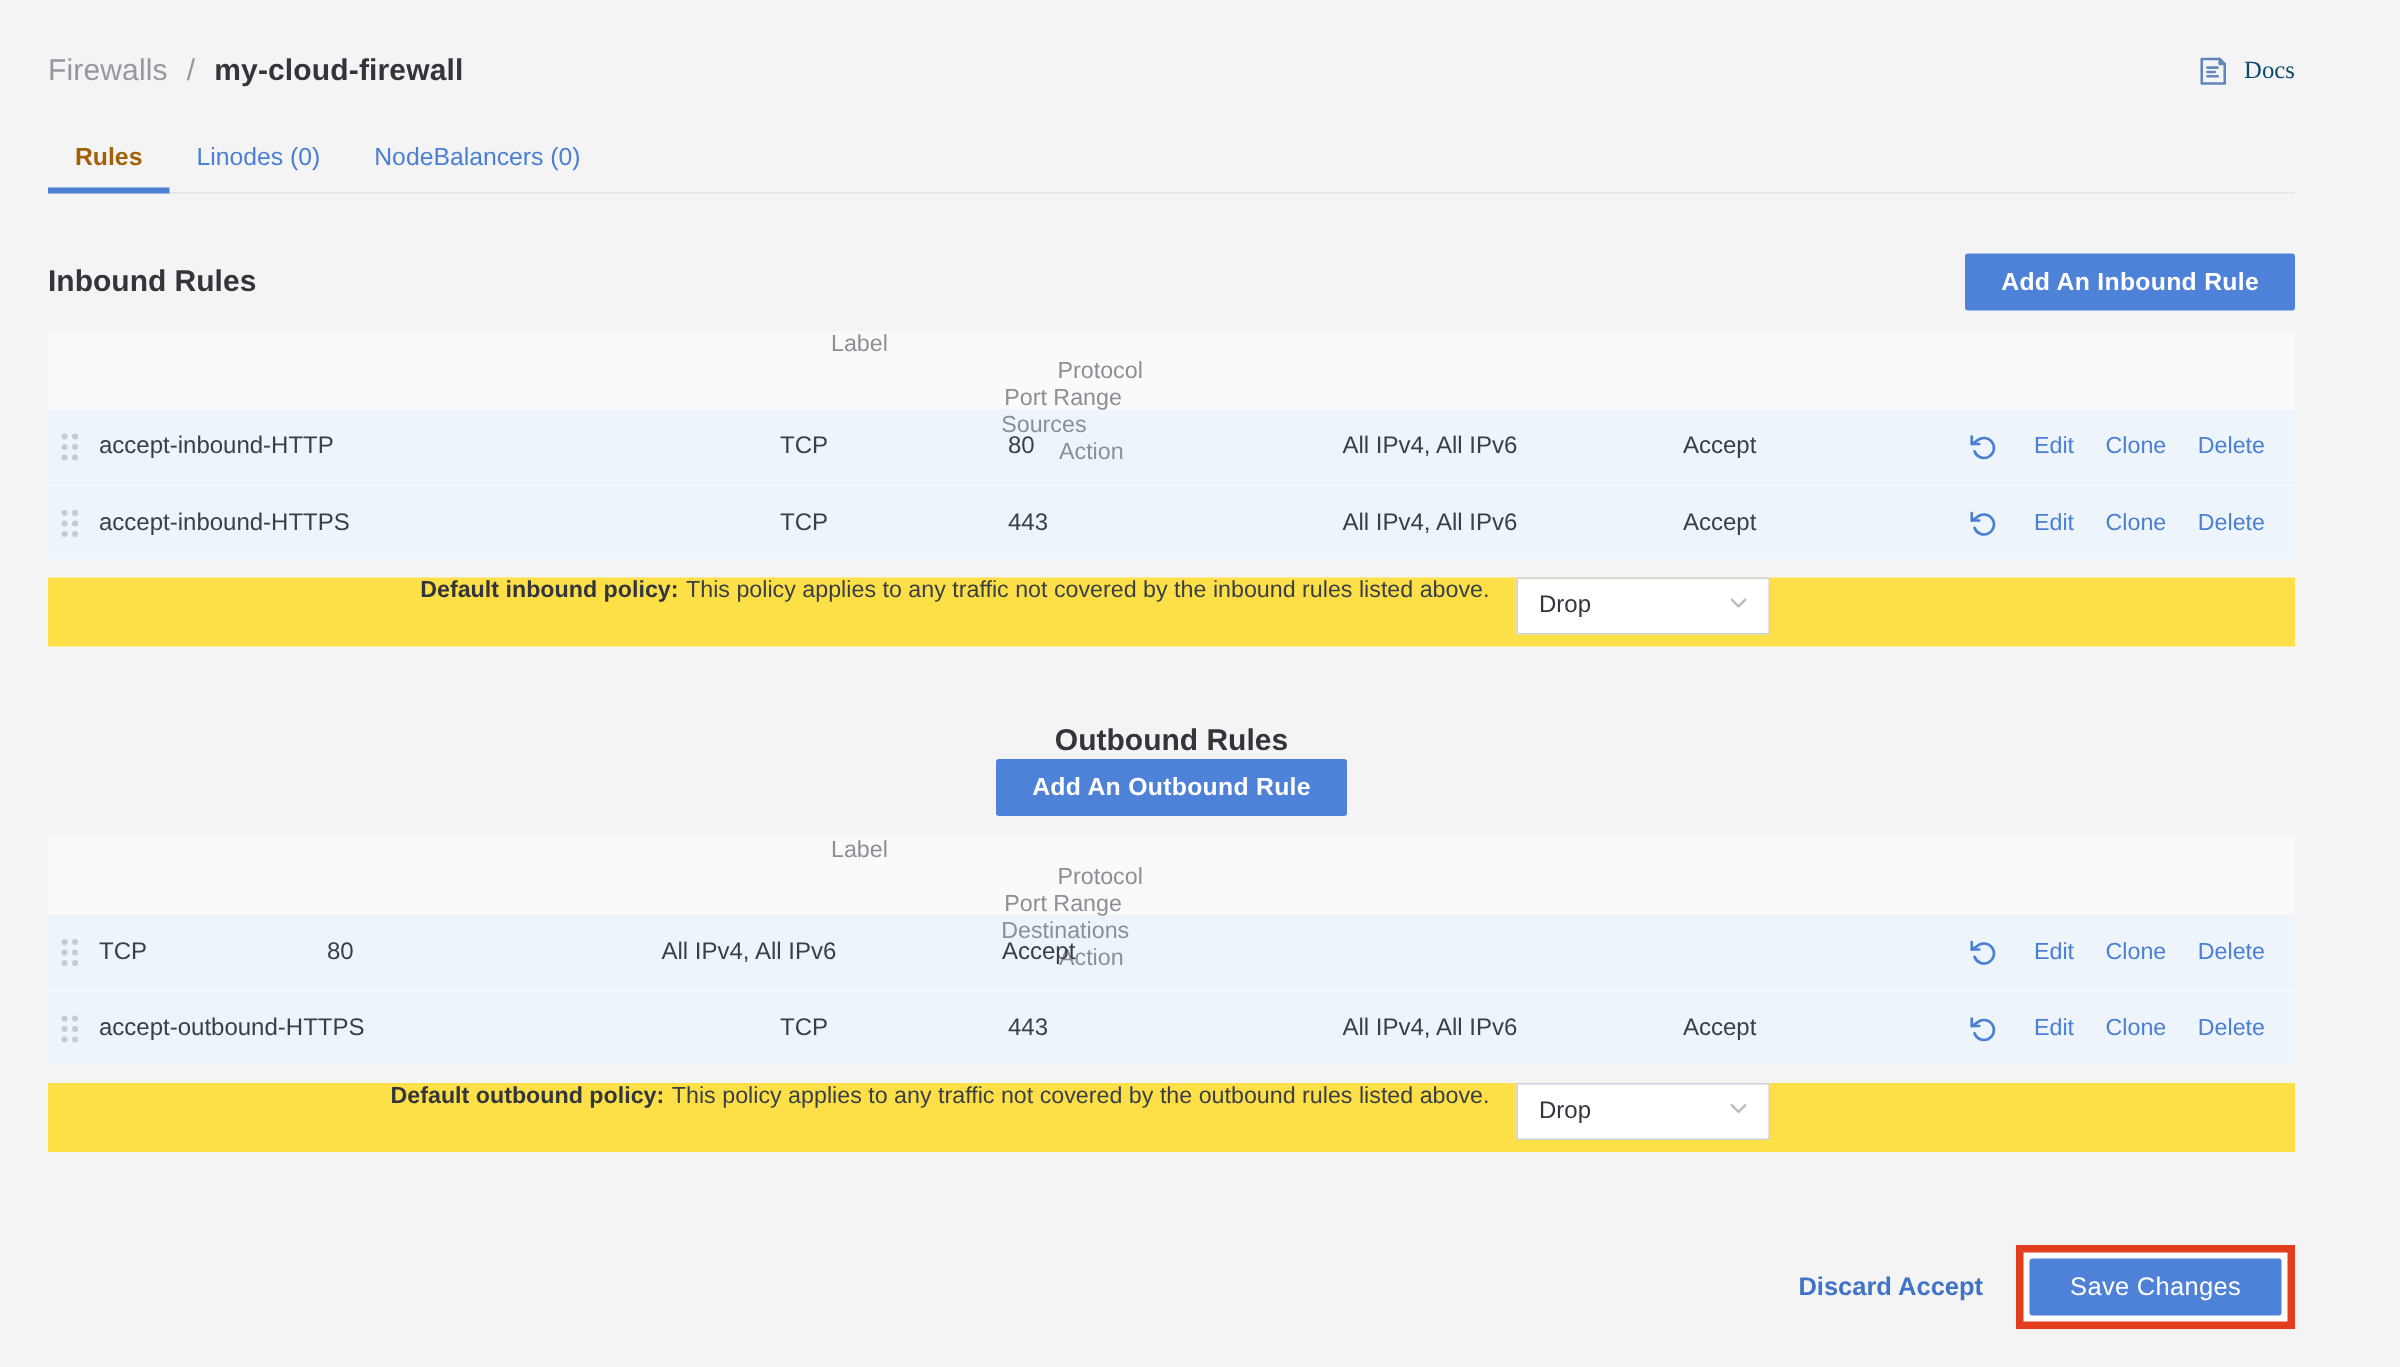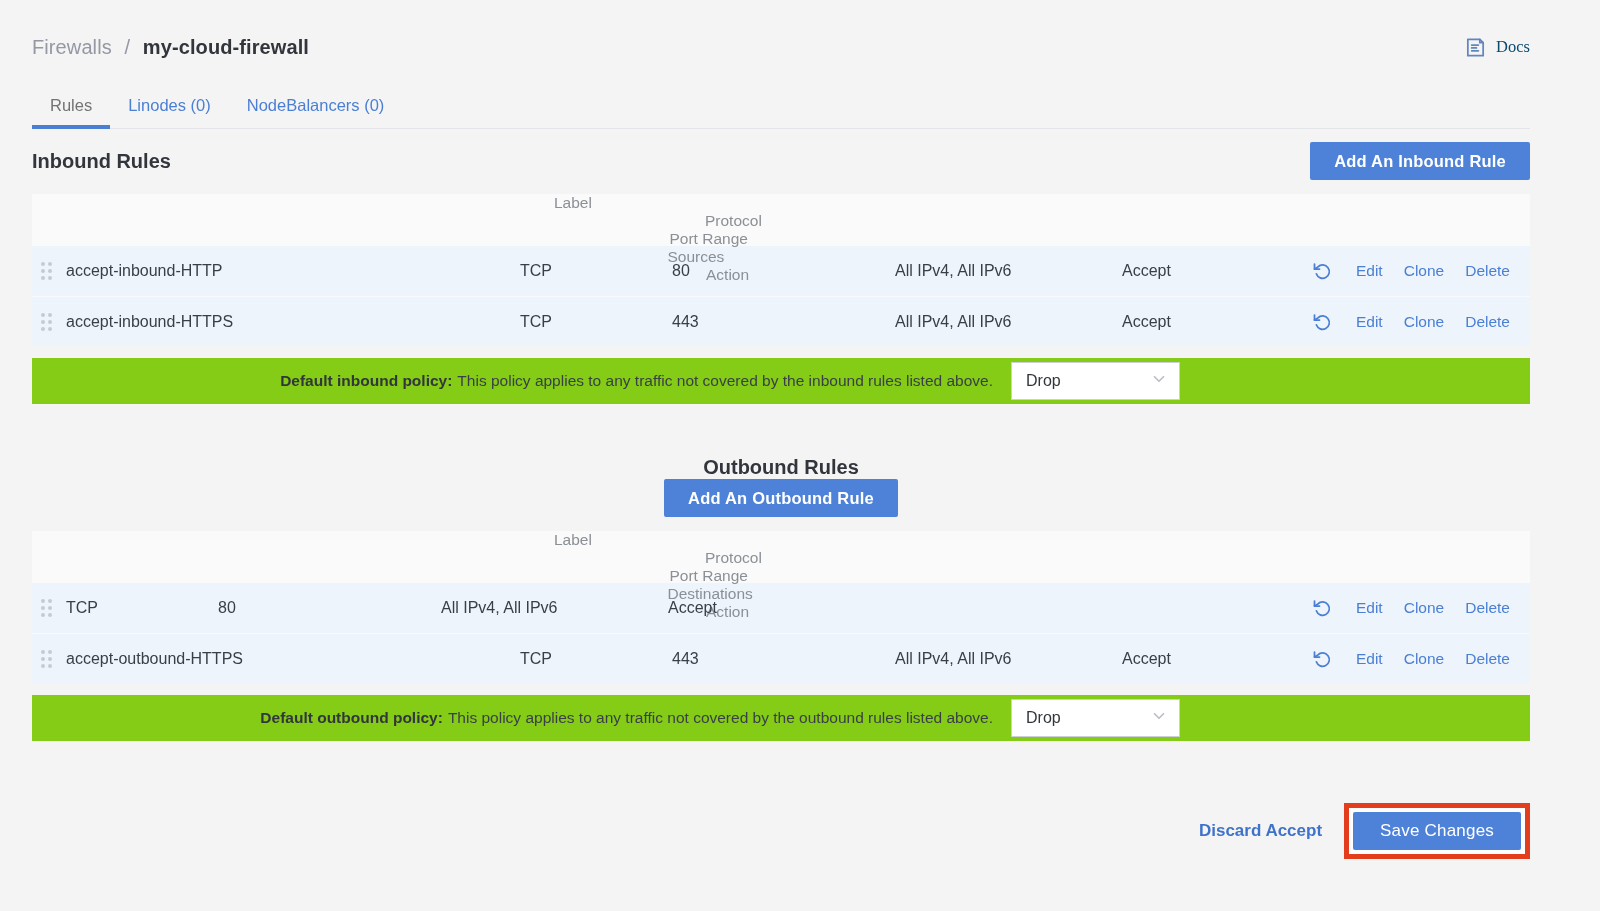--- a/index.html
+++ b/index.html
@@ -17,25 +17,25 @@
   .breadcrumb { font-size:20px; letter-spacing:.1px; }
   .crumb-section { color:#9398a2; cursor:pointer; }
   .crumb-sep { color:#9398a2; margin:0 7px; }
   .crumb-current { color:#32363c; font-weight:700; }
   .docs-link { display:flex; align-items:center; gap:9px; color:#0c4a6e; font-size:16.5px; cursor:pointer;font-family:Liberation Serif, serif; }
   .docs-link svg { display:block; }
 
   
   .tabs { display:flex; margin-top:22px; border-bottom:1px solid #e3e5e9; }
   .tab { position:relative; padding:10px 18px 13px; font-size:16.5px; color:#4a7fd4; cursor:pointer; }
-  .tab.active { color:#737373; font-weight:400; }
+  .tab.active { color:#a16207; font-weight:700; }
   .tab.active::after { content:""; position:absolute; left:0; right:0; bottom:-1px; height:4px; background:#4a7fd4; }
 
   
-  .section-head { display:flex; justify-content:space-between; align-items:center; margin-top:13px; }
+  .section-head { display:flex; justify-content:space-between; align-items:center; margin-top:40px; }
   .section-title { font-size:20px; font-weight:700; color:#32363c; }
   .btn-primary {
     background:#4d82d8; color:#fff; border:none; border-radius:2px;
     font-family:inherit; font-size:16.5px; font-weight:700;
     height:38px; padding:0 24px; cursor:pointer; letter-spacing:.2px;
   }
 
   
   .table { margin-top:14px; }
   .thead { display:flex; align-items:center; height:52px; background:#fafafa; color:#8b9096; font-size:15.5px;flex-direction:column; }
@@ -49,21 +49,21 @@
   .c-action { width:150px; }
   .c-actions { flex:1; display:flex; align-items:center; justify-content:flex-end; gap:21px; padding-right:20px; }
   .rowlink { color:#4a7fd4; font-size:15.5px; cursor:pointer; }
   .undo-btn { display:flex; align-items:center; cursor:pointer; color:#4a7fd4; background:none; border:none; padding:0; margin-right:3px; }
 
   
   .drag { display:grid; grid-template-columns:4px 4px; grid-auto-rows:4px; gap:3px; cursor:grab; }
   .drag i { width:4px; height:4px; border-radius:50%; background:#c6cbd3; }
 
   
-  .policy-row { margin-top:12px; height:46px; background:#84cc16; display:flex; align-items:center; justify-content:flex-end; font-size:15.5px; }
+  .policy-row { margin-top:12px; height:46px; background:#fde047; display:flex; justify-content:flex-end; font-size:15.5px; }
   .policy-bold { font-weight:700; color:#32363c; }
   .policy-desc { color:#3a3f46; margin-left:5px; }
   .select {
     width:169px; height:38px; margin-left:18px; background:#fff;
     border:1px solid #ccd0d6; display:flex; align-items:center; justify-content:space-between;
     padding:0 11px 0 14px; font-size:16px; color:#32363c; cursor:pointer;
   }
   .policy-spacer { width:350px; }
 
   

